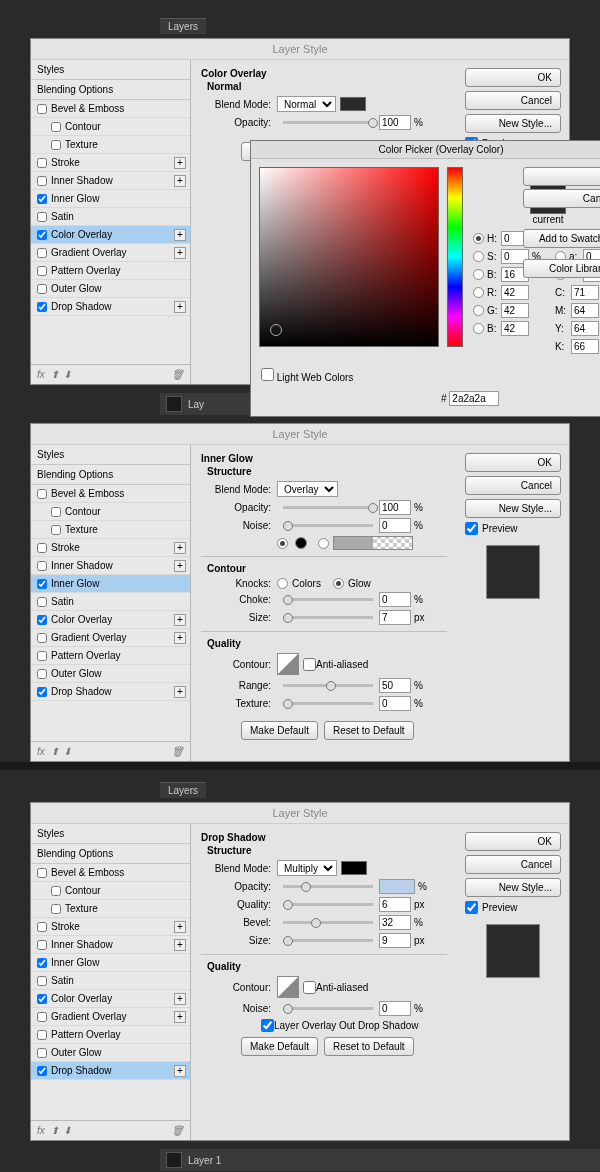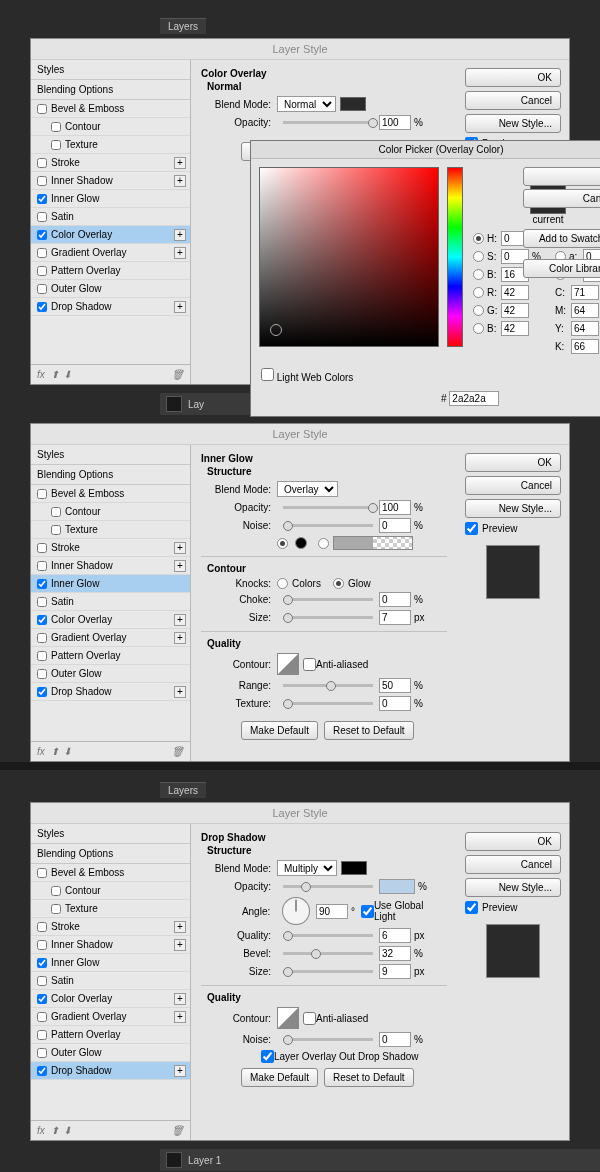--- a/index.html
+++ b/index.html
@@ -513,29 +513,20 @@
             <select><option>Multiply</option></select>
             <span class="swatch" style="background:#000"></span>
           </div>
       <div class="row">
             <span class="lbl">Opacity:</span>
             <span class="slider v20"></span>
             <input class="numbox" style="background: rgb(184, 208, 232); padding-left: 32px;" value="20">
             <span class="unit">%</span>
           </div>
       <div class="row">
-            <span class="lbl">Angle:</span>
-            <span class="angle-dial"></span>
-            <input class="numbox" value="90" style="">
-            <span class="unit">°</span>
-            <span style="width:6px"></span>
-            <input type="checkbox" checked="" style=""> 
-            <span>Use Global Light</span>
-          </div>
-      <div class="row">
             <span class="lbl">Quality:</span>
             <span class="slider low"></span>
             <input class="numbox" value="6" style="">
             <span class="unit">px</span>
           </div>
       <div class="row">
             <span class="lbl">Bevel:</span>
             <span class="slider v32"></span>
             <input class="numbox" value="32" style="">
             <span class="unit">%</span>

